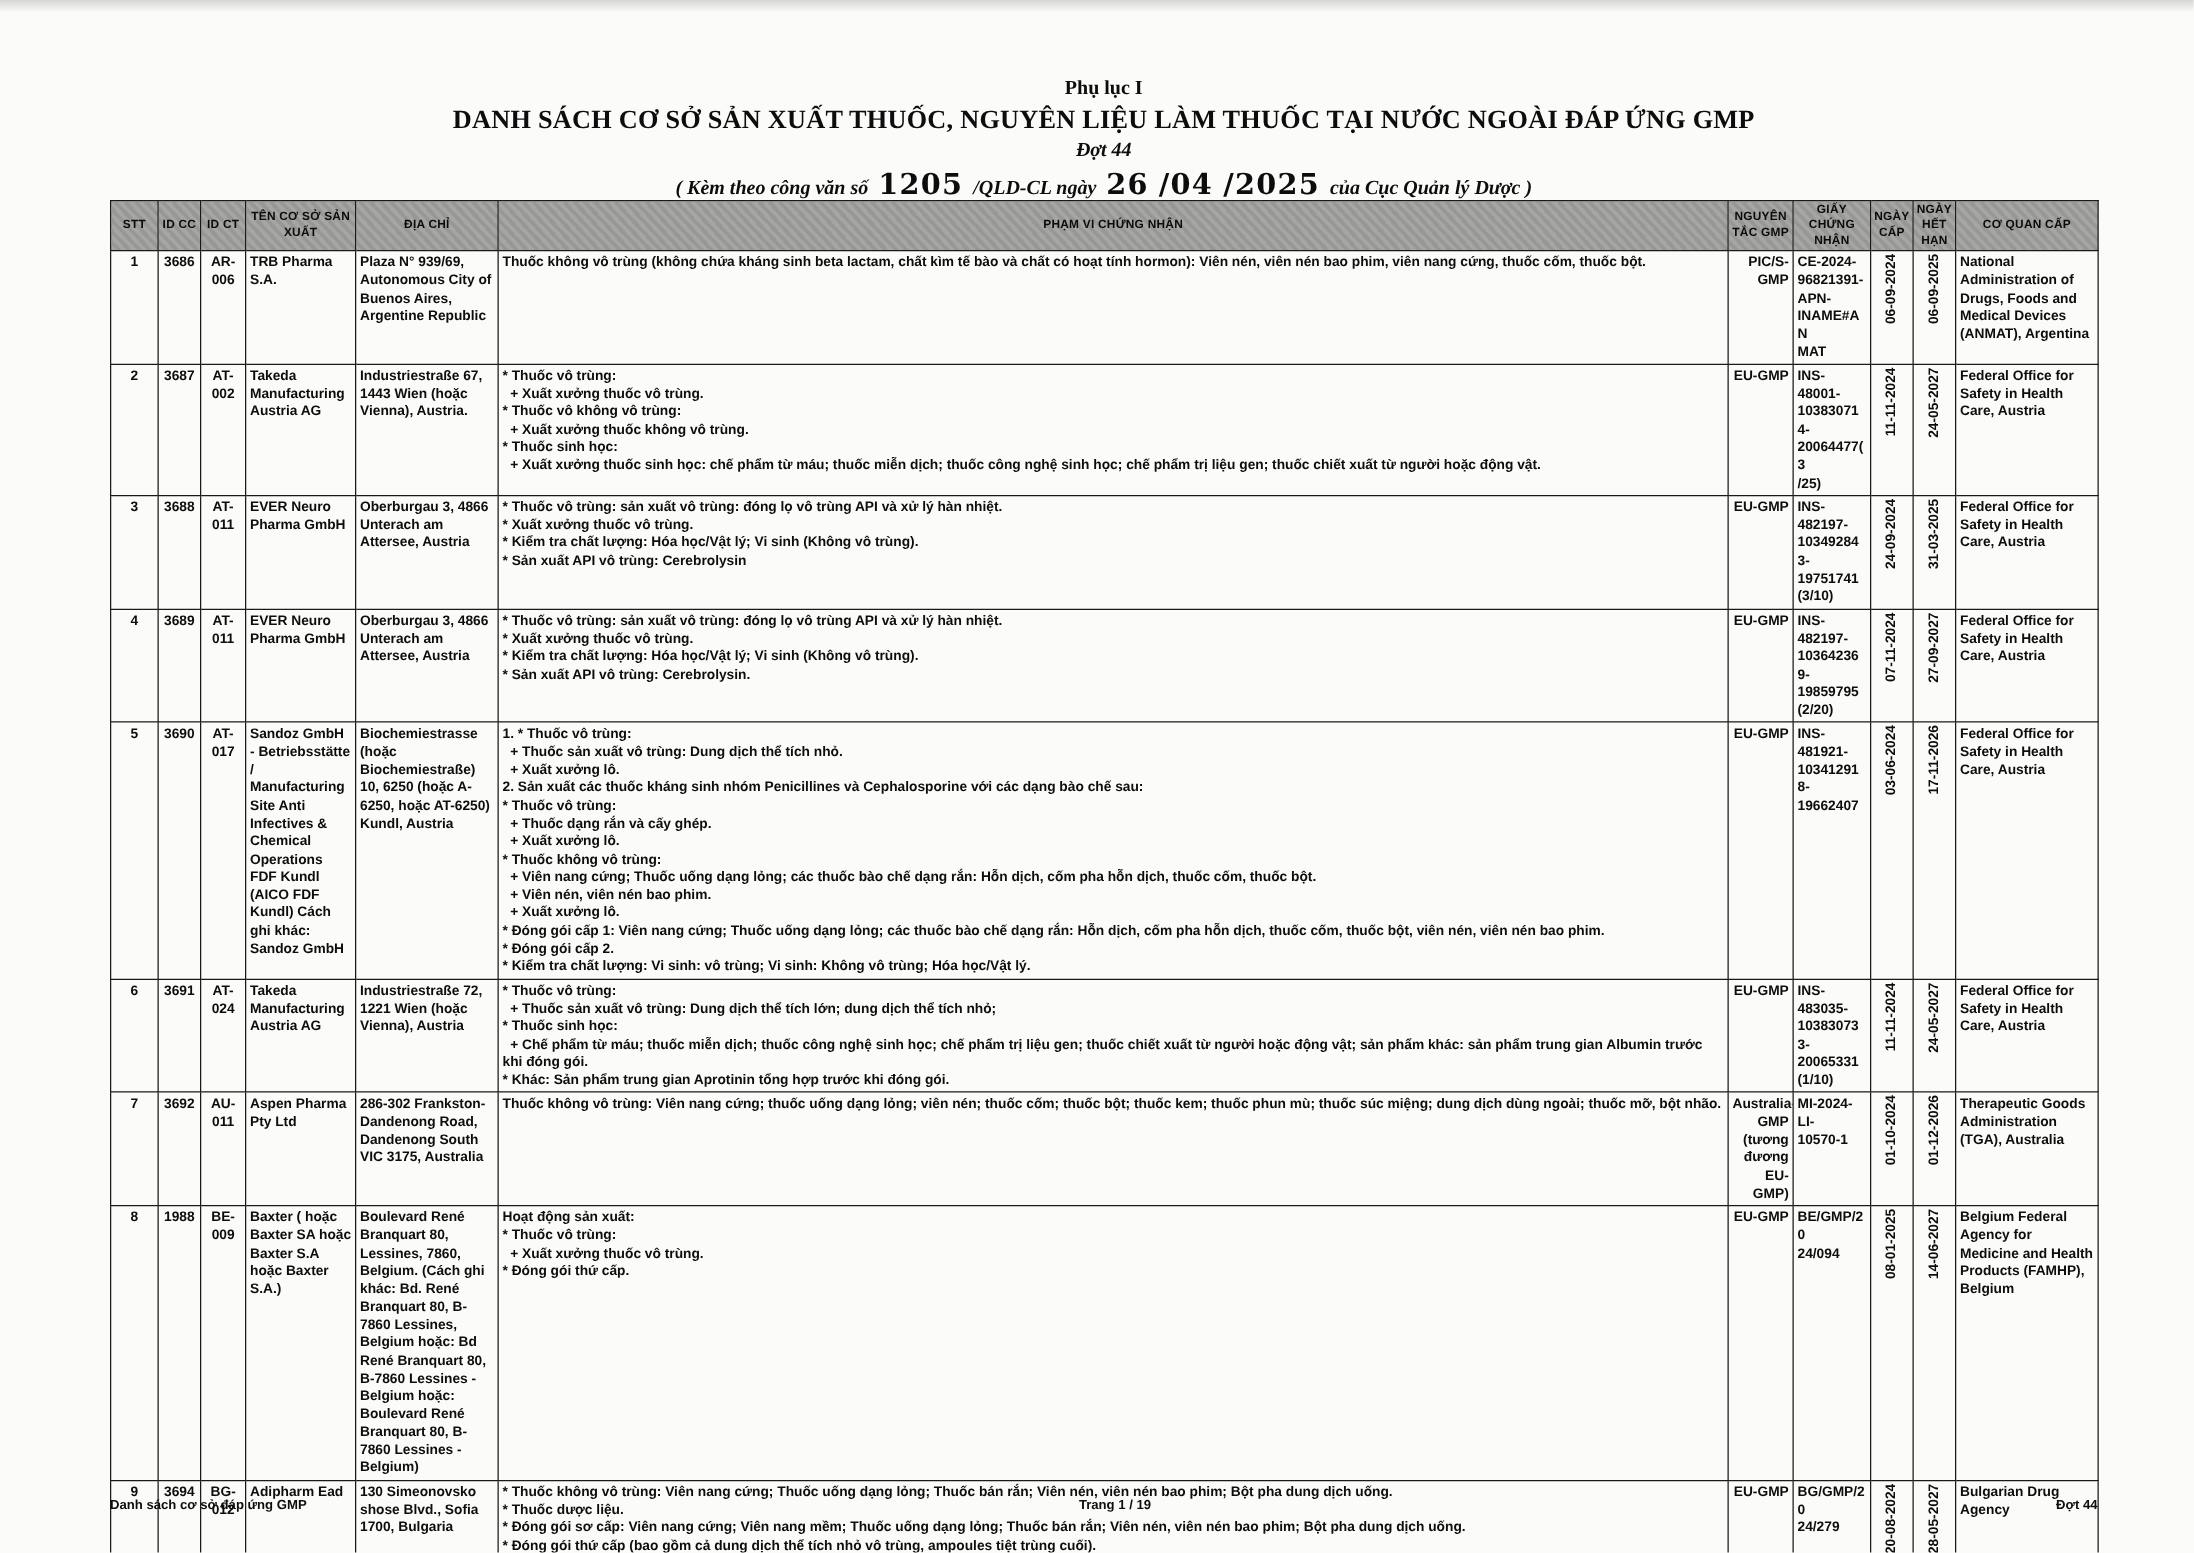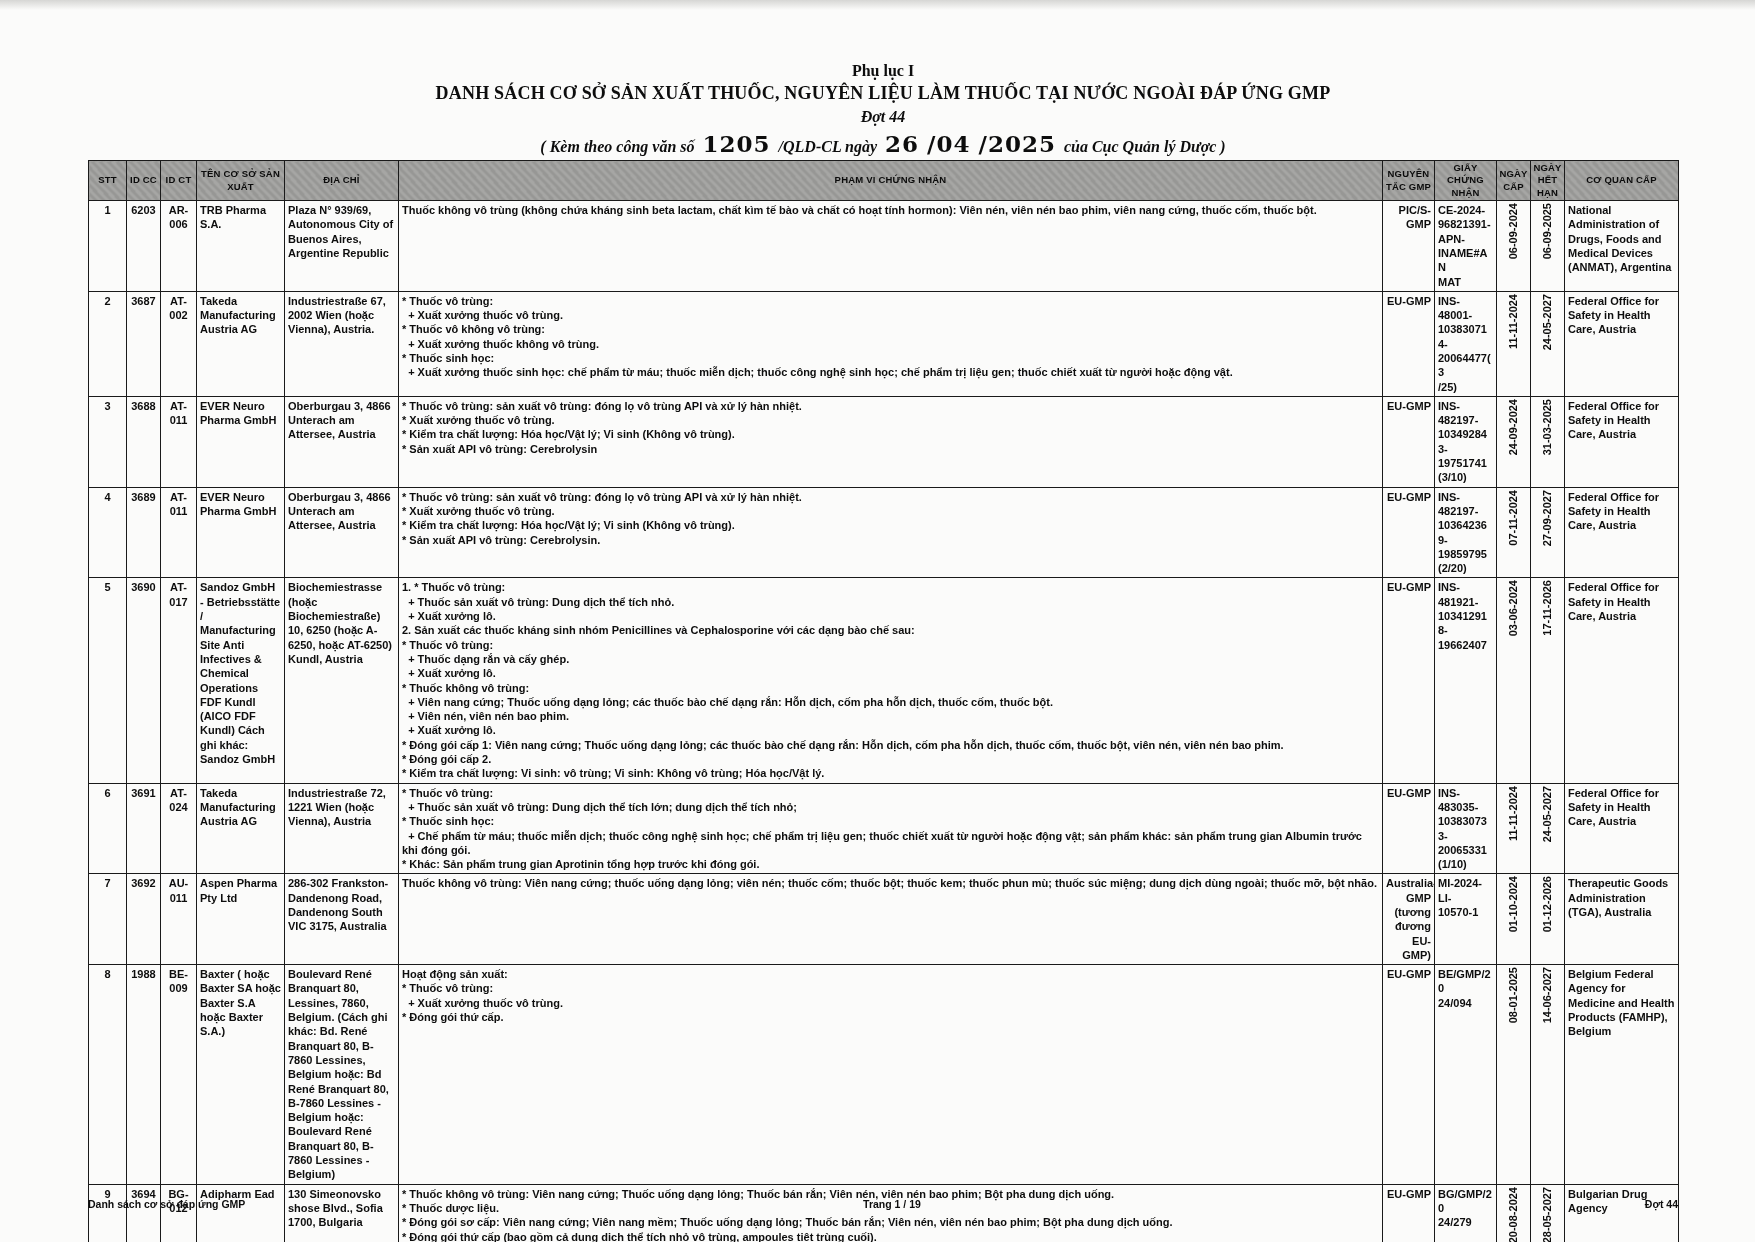--- a/index.html
+++ b/index.html
@@ -9,21 +9,21 @@
     font-family:"Liberation Sans",sans-serif;
     overflow:hidden;
   }
   .scan-edge{position:absolute;top:0;left:0;width:1755px;height:10px;background:linear-gradient(#d6d6d4,#fbfbfa);}
   
   .title-block{
     position:absolute;top:62px;left:88px;width:1590px;
     text-align:center;font-family:"Liberation Serif",serif;
   }
   .t-appendix{font-size:16px;font-weight:bold;}
-  .t-heading{font-size:18px;font-weight:bold;margin-top:3px;letter-spacing:.2px;}
+  .t-heading{font-size:21px;font-weight:bold;margin-top:3px;letter-spacing:.2px;}
   .t-batch{font-size:16px;font-weight:bold;font-style:italic;margin-top:4px;}
   .t-subtitle{
     display:inline-block;margin-top:4px;padding:0 8px 3px 8px;
     border-bottom:6px solid #15803d;
     font-size:16px;font-weight:bold;font-style:italic;
   }
   .t-subtitle .hand{
     font-style:normal;font-size:23px;font-weight:bold;
     font-family:"DejaVu Serif",serif;letter-spacing:1px;padding:0 4px;
   }
@@ -123,21 +123,21 @@
       <th>NGUYÊN TẮC GMP</th>
       <th>GIẤY CHỨNG NHẬN</th>
       <th>NGÀY CẤP</th>
       <th>NGÀY HẾT HẠN</th>
       <th>CƠ QUAN CẤP</th>
     </tr>
   </thead>
   <tbody id="table-body">
       <tr>
     <td class="c-stt">1</td>
-    <td class="c-idcc">6203</td>
+    <td class="c-idcc">3686</td>
     <td class="c-idct pre">AR-
 006</td>
     <td class="c-name">TRB Pharma S.A.</td>
     <td class="c-addr">Plaza N° 939/69, Autonomous City of Buenos Aires, Argentine Republic</td>
     <td class="c-scope pre">Thuốc không vô trùng (không chứa kháng sinh beta lactam, chất kìm tế bào và chất có hoạt tính hormon): Viên nén, viên nén bao phim, viên nang cứng, thuốc cốm, thuốc bột.</td>
     <td class="c-prin">PIC/S-GMP</td>
     <td class="c-cert pre">CE-2024-
 96821391-
 APN-
 INAME#AN
@@ -149,21 +149,21 @@
       <span class="vtext">06-09-2025</span>
     </td>
     <td class="c-auth">National Administration of Drugs, Foods and Medical Devices (ANMAT), Argentina</td>
   </tr>
       <tr>
     <td class="c-stt">2</td>
     <td class="c-idcc">3687</td>
     <td class="c-idct pre">AT-
 002</td>
     <td class="c-name">Takeda Manufacturing Austria AG</td>
-    <td class="c-addr">Industriestraße 67, 2002 Wien (hoặc Vienna), Austria.</td>
+    <td class="c-addr">Industriestraße 67, 1443 Wien (hoặc Vienna), Austria.</td>
     <td class="c-scope pre">* Thuốc vô trùng:
   + Xuất xưởng thuốc vô trùng.
 * Thuốc vô không vô trùng:
   + Xuất xưởng thuốc không vô trùng.
 * Thuốc sinh học:
   + Xuất xưởng thuốc sinh học: chế phẩm từ máu; thuốc miễn dịch; thuốc công nghệ sinh học; chế phẩm trị liệu gen; thuốc chiết xuất từ người hoặc động vật.</td>
     <td class="c-prin">EU-GMP</td>
     <td class="c-cert pre">INS-48001-
 103830714-
 20064477(3

